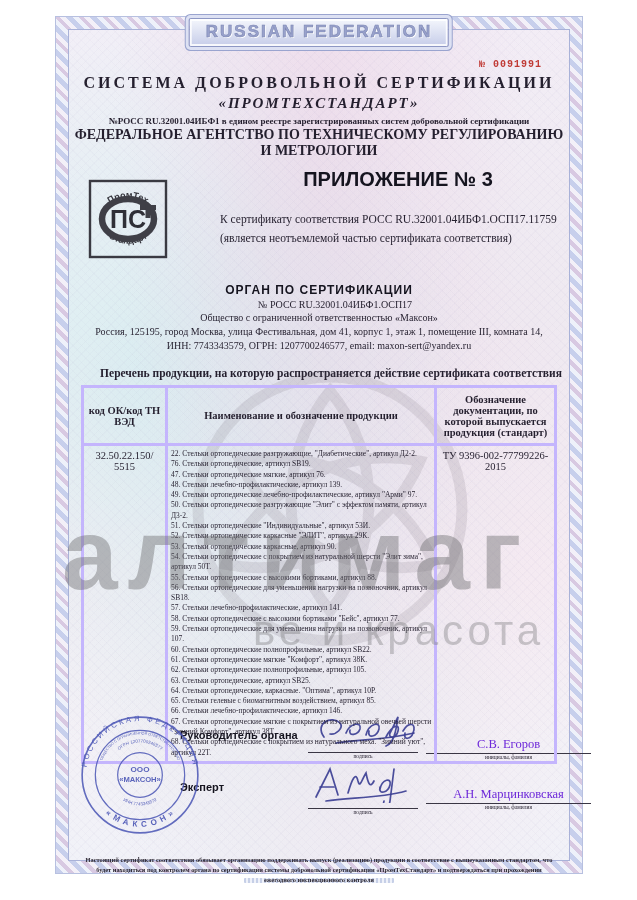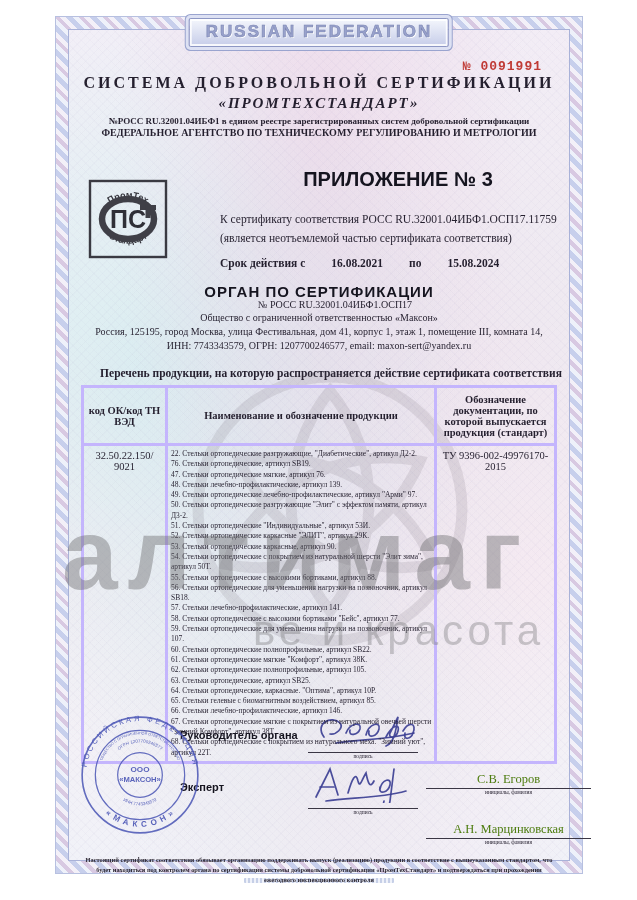--- a/index.html
+++ b/index.html
@@ -28,36 +28,36 @@
 
   .banner {
     position:absolute; top:-11px; left:50%; transform:translateX(-50%);
     padding:3px 16px 4px; background:linear-gradient(#f4f6fc,#c6cde9);
     border:1px solid #8d97c4; border-radius:2px;
     box-shadow: inset 0 0 0 2px rgba(255,255,255,.85), 0 0 0 3px #dde1f3, 0 0 0 4px #9aa4cf;
     font-family:"Liberation Sans", sans-serif; font-weight:bold; font-size:17px; letter-spacing:2px;
     color:#99a2cc; -webkit-text-stroke:.6px #7c86b2; text-shadow:1px 1px 0 #fff; white-space:nowrap; z-index:5;
   }
 
-  .cert-number { position:absolute; top:30px; right:28px; font-family:"Liberation Mono", monospace; font-weight:bold; font-size:13px; color:#c03a35; letter-spacing:1px; }
+  .cert-number { position:absolute; top:30px; right:28px; font-family:"Liberation Mono", monospace; font-weight:bold; font-size:10px; color:#c03a35; letter-spacing:1px; }
 
   .t-center { position:absolute; left:0; width:100%; text-align:center; color:#241f2e; }
   .title1 { top:45px; font-weight:bold; font-size:16px; letter-spacing:3px; }
   .title2 { top:66px; font-weight:bold; font-size:15px; letter-spacing:2px;font-style:italic; }
   .registry { top:87px; font-weight:bold; font-size:9px; }
-  .agency { top:98px; font-weight:bold; font-size:10px; }
+  .agency { top:98px; font-weight:bold; font-size:14px; }
 
   .logo-box { position:absolute; left:20px; top:150px; width:80px; height:80px; }
   .appendix-title { position:absolute; left:150px; top:139px; width:360px; text-align:center; font-family:"Liberation Sans", sans-serif; font-weight:bold; font-size:20px; color:#15141f; }
   .cert-line { position:absolute; left:152px; top:184px; width:364px; font-size:11.5px; color:#241f2e; }
   .note-line { position:absolute; left:152px; top:203px; width:364px; font-size:11.5px; color:#241f2e; }
   .validity { position:absolute; left:152px; top:228px; font-weight:bold; font-size:11.5px; color:#241f2e; display:flex; }
   .validity span { margin-right:26px; }
 
-  .org-title { top:254px; font-family:"Liberation Sans", sans-serif; font-weight:bold; font-size:15px; letter-spacing:1px; color:#15141f; }
+  .org-title { top:254px; font-family:"Liberation Sans", sans-serif; font-weight:bold; font-size:12px; letter-spacing:1px; color:#15141f; }
   .org-number { top:270px; font-size:10px;margin-left:16px; }
   .org-name { top:283px; font-size:10px; }
   .org-address { top:296px; left:3% !important; width:94% !important; font-size:10px; line-height:1.35; }
   .list-title { top:338px; font-weight:bold; font-size:11.5px;margin-left:12px; }
 
   table.products { position:absolute; left:13px; top:356px; width:calc(100% - 26px); border-collapse:collapse; z-index:2; }
   table.products th, table.products td { border:3px solid #c4b5fd; color:#241f2e; }
   table.products th { font-weight:bold; font-size:10.5px; padding:4px 3px; text-align:center; vertical-align:middle; height:58px; background:transparent; }
   td.c-code { width:84px; font-size:10.5px; text-align:center; vertical-align:top; padding-top:4px; white-space:pre-line; }
   td.c-items { vertical-align:top; padding:3px 2px 3px 3px; height:256px; }
@@ -74,21 +74,21 @@
   .role-expert { left:112px; top:752px; }
 
   .sig-block { position:absolute; width:110px; text-align:center; }
   .sig-1 { left:240px; top:684px; }
   .sig-2 { left:240px; top:734px; }
   .name-block { position:absolute; width:165px; text-align:center; }
   .name-1 { left:358px; top:708px; }
   .name-2 { left:358px; top:758px; }
   .sig-line { border-top:1px solid #3a3644; margin-top:1px; }
   .tiny-cap { font-size:5.5px; color:#241f2e; }
-  .sig-name { font-size:12.5px; color:#4d7c0f;margin-top:35px; }
+  .sig-name { font-size:12.5px; color:#6d28d9; }
 
   .fine-print { position:absolute; left:3%; top:826px; width:94%; text-align:center; font-weight:bold; font-size:6.4px; line-height:1.55; color:#29242f; z-index:2; }
   .microprint { position:absolute; left:50%; top:849px; transform:translateX(-50%); width:150px; height:5px;
     background:repeating-linear-gradient(90deg,#aebbdd 0 2px,#e8ecf7 2px 4px); opacity:.7; border-radius:1px; }
 
   .sig-svg path { stroke:#3c3f94; stroke-width:1.7; fill:none; stroke-linecap:round; opacity:.92; }
 </style>
 </head>
 <body>
 
@@ -118,26 +118,20 @@
       </text>
       <ellipse cx="40" cy="40" rx="26" ry="20" fill="none" stroke="#3f3f47" stroke-width="6.5"></ellipse>
       <rect x="52" y="26" width="16" height="5" fill="#3f3f47"></rect>
       <rect x="57.5" y="26" width="5" height="13" fill="#3f3f47"></rect>
       <text x="40" y="49" text-anchor="middle" font-size="25" font-weight="bold" font-family="Liberation Sans, sans-serif" fill="#2f2f37">ПС</text>
     </svg>
 
     <div class="appendix-title">ПРИЛОЖЕНИЕ № 3</div>
     <div class="cert-line">К сертификату соответствия РОСС RU.32001.04ИБФ1.ОСП17.11759</div>
     <div class="note-line">(является неотъемлемой частью сертификата соответствия)</div>
-    <div class="validity">
-      <span>Срок действия с</span>
-      <span>16.08.2021</span>
-      <span>по</span>
-      <span>15.08.2024</span>
-    </div>
 
     <div class="t-center org-title">ОРГАН ПО СЕРТИФИКАЦИИ</div>
     <div class="t-center org-number">№ РОСС RU.32001.04ИБФ1.ОСП17</div>
     <div class="t-center org-name">Общество с ограниченной ответственностью «Максон»</div>
     <div class="t-center org-address">Россия, 125195, город Москва, улица Фестивальная, дом 41, корпус 1, этаж 1, помещение III, комната 14, ИНН: 7743343579, ОГРН: 1207700246577, email: maxon-sert@yandex.ru</div>
     <div class="t-center list-title">Перечень продукции, на которую распространяется действие сертификата соответствия</div>
 
     <svg class="wm-trefoil" width="300" height="300" viewBox="0 0 300 300">
       <g opacity="0.13" stroke="#5f5560" fill="none" stroke-width="11">
         <circle cx="150" cy="150" r="132"></circle>
@@ -149,21 +143,21 @@
 
     <table class="products">
       <tbody>
           <tr>
         <th style="width:84px">код ОК/код ТН ВЭД</th>
         <th>Наименование и обозначение продукции</th>
         <th style="width:120px">Обозначение документации, по которой выпускается продукция (стандарт)</th>
       </tr>
       <tr>
         <td class="c-code">32.50.22.150/
-9021</td>
+5515</td>
         <td class="c-items">
               <div class="item-line">22. Стельки ортопедические разгружающие, "Диабетические", артикул Д2-2.</div>
               <div class="item-line">76. Стельки ортопедические, артикул SB19.</div>
               <div class="item-line">47. Стельки ортопедические мягкие, артикул 76.</div>
               <div class="item-line">48. Стельки лечебно-профилактические, артикул 139.</div>
               <div class="item-line">49. Стельки ортопедические лечебно-профилактические, артикул "Арми" 97.</div>
               <div class="item-line">50. Стельки ортопедические разгружающие "Элит" с эффектом памяти, артикул Д3-2.</div>
               <div class="item-line">51. Стельки ортопедические "Индивидуальные", артикул 53И.</div>
               <div class="item-line">52. Стельки ортопедические каркасные "ЭЛИТ", артикул 29К.</div>
               <div class="item-line">53. Стельки ортопедические каркасные, артикул 90.</div>
@@ -176,21 +170,21 @@
               <div class="item-line">60. Стельки ортопедические полнопрофильные, артикул SB22.</div>
               <div class="item-line">61. Стельки ортопедические мягкие "Комфорт", артикул 38К.</div>
               <div class="item-line">62. Стельки ортопедические полнопрофильные, артикул 105.</div>
               <div class="item-line">63. Стельки ортопедические, артикул SB25.</div>
               <div class="item-line">64. Стельки ортопедические, каркасные. "Оптима", артикул 10Р.</div>
               <div class="item-line">65. Стельки гелевые с биомагнитным воздействием, артикул 85.</div>
               <div class="item-line">66. Стельки лечебно-профилактические, артикул 146.</div>
               <div class="item-line">67. Стельки ортопедические мягкие с покрытием из натуральной овечьей шерсти "зимний Комфорт", артикул 38Т.</div>
               <div class="item-line">68. Стельки ортопедические с покрытием из натурального меха. "Зимний уют", артикул 22Т.</div>
             </td>
-        <td class="c-std">ТУ 9396-002-49976170-2015</td>
+        <td class="c-std">ТУ 9396-002-77799226-2015</td>
       </tr>
     </tbody>
       </table>
 
     <div class="wm-1">алтимаг</div>
     <div class="wm-2">ве и красота</div>
 
     <svg class="stamp" width="132" height="132" viewBox="0 0 130 130">
       <g stroke="#4a55b5" fill="none" opacity="0.85">
         <circle cx="65" cy="65" r="57" stroke-width="1.6"></circle>

